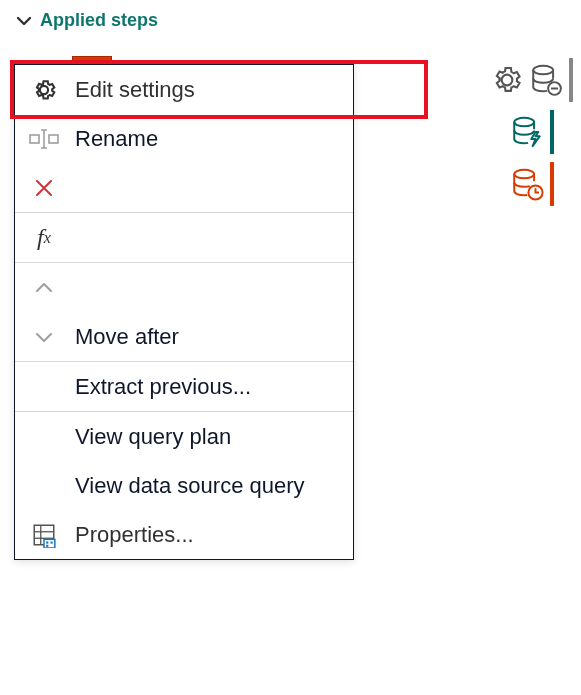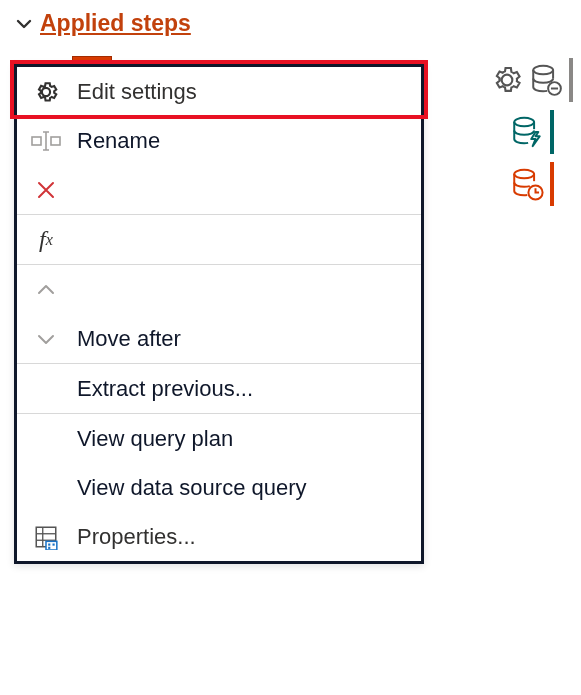--- a/index.html
+++ b/index.html
@@ -11,24 +11,23 @@
       position: relative;
     }
     .applied-steps-header {
       display: flex;
       align-items: center;
       padding: 10px 14px 8px;
       gap: 6px;
     }
     .applied-steps-header svg { flex: none; }
     .applied-steps-title {
-      font-size: 23px;
+      font-size: 18px;
       font-weight: 600;
-      color: #c2410c;
-      text-decoration: underline;
+      color: #0f766e;
     }
 
     
     .right-col {
       position: absolute;
       right: 8px;
       top: 56px;
       display: flex;
       flex-direction: column;
       align-items: center;
@@ -53,23 +52,23 @@
       background: #d83b01;
       border: 1px solid #a22c00;
       border-bottom: none;
     }
 
     
     .context-menu {
       position: absolute;
       top: 64px;
       left: 14px;
-      width: 410px;
+      width: 340px;
       background: #fff;
-      border: 3px solid #0f172a;
+      border: 1px solid #0f172a;
       box-shadow: 0 2px 8px rgba(0,0,0,0.12);
     }
     .menu-item {
       display: flex;
       align-items: center;
       height: 49px;
       padding: 0 14px;
       gap: 16px;
       font-size: 22px;
       color: #323130;

